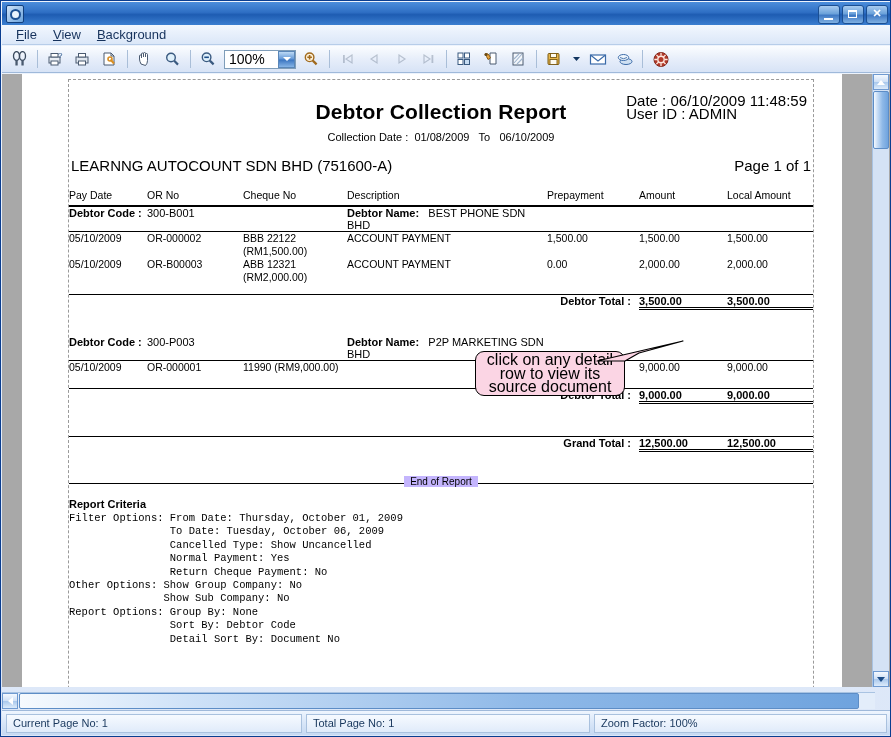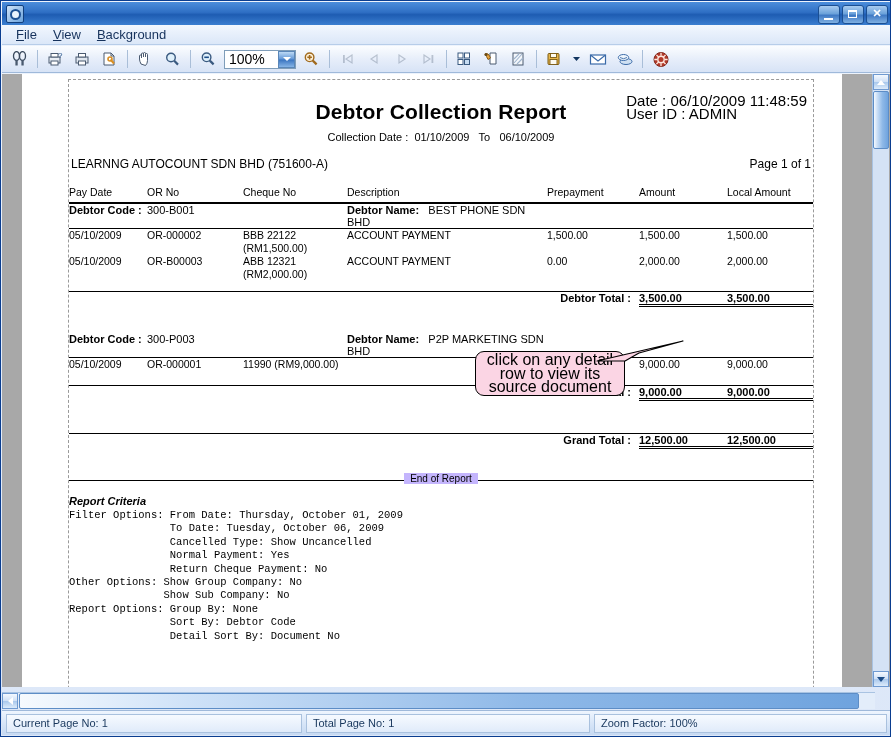--- a/index.html
+++ b/index.html
@@ -213,21 +213,21 @@
     margin-top: 20px;
     letter-spacing: .1px;
   }
   .rpt-subtitle {
     text-align: center;
     font-size: 11px;
     margin-top: 7px;
   }
   .rpt-companyline {
     display: flex; justify-content: space-between;
-    font-size: 12px;
+    font-size: 15px;
     margin-top: 14px;
     padding: 0 2px 0 2px;
   }
 
   table.rpt {
     width: 100%;
     border-collapse: collapse;
     font-size: 10.5px;
     margin-top: 12px;
     table-layout: fixed;
@@ -272,21 +272,20 @@
   .endofreport span {
     position: relative;
     background: #c4b5fd;
     padding: 0 6px;
   }
 
   .criteria-title {
     font-weight: bold;
     font-size: 11px;
     margin-top: 8px;
-    font-style: italic;
   }
   pre.criteria {
     font-family: "Liberation Mono", monospace;
     font-size: 10.5px;
     line-height: 13.4px;
     margin: 2px 0 0 0;
     white-space: pre;
     color: #000;
   }
 
@@ -593,21 +592,21 @@
           <div>
             <span>User ID :</span>
             <span>ADMIN</span>
           </div>
         </div>
 
         <div class="rpt-title">Debtor Collection Report</div>
 
         <div class="rpt-subtitle">
           <span>Collection Date :</span>
-          &nbsp;<span>01/10/2009</span>
+          &nbsp;<span>01/08/2009</span>
           &nbsp;&nbsp;<span>To</span>
           &nbsp;&nbsp;<span>06/10/2009</span>
         </div>
 
         <div class="rpt-companyline">
           <span>LEARNNG AUTOCOUNT SDN BHD (751600-A)</span>
           <span>Page 1 of 1</span>
         </div>
 
         <table class="rpt">

